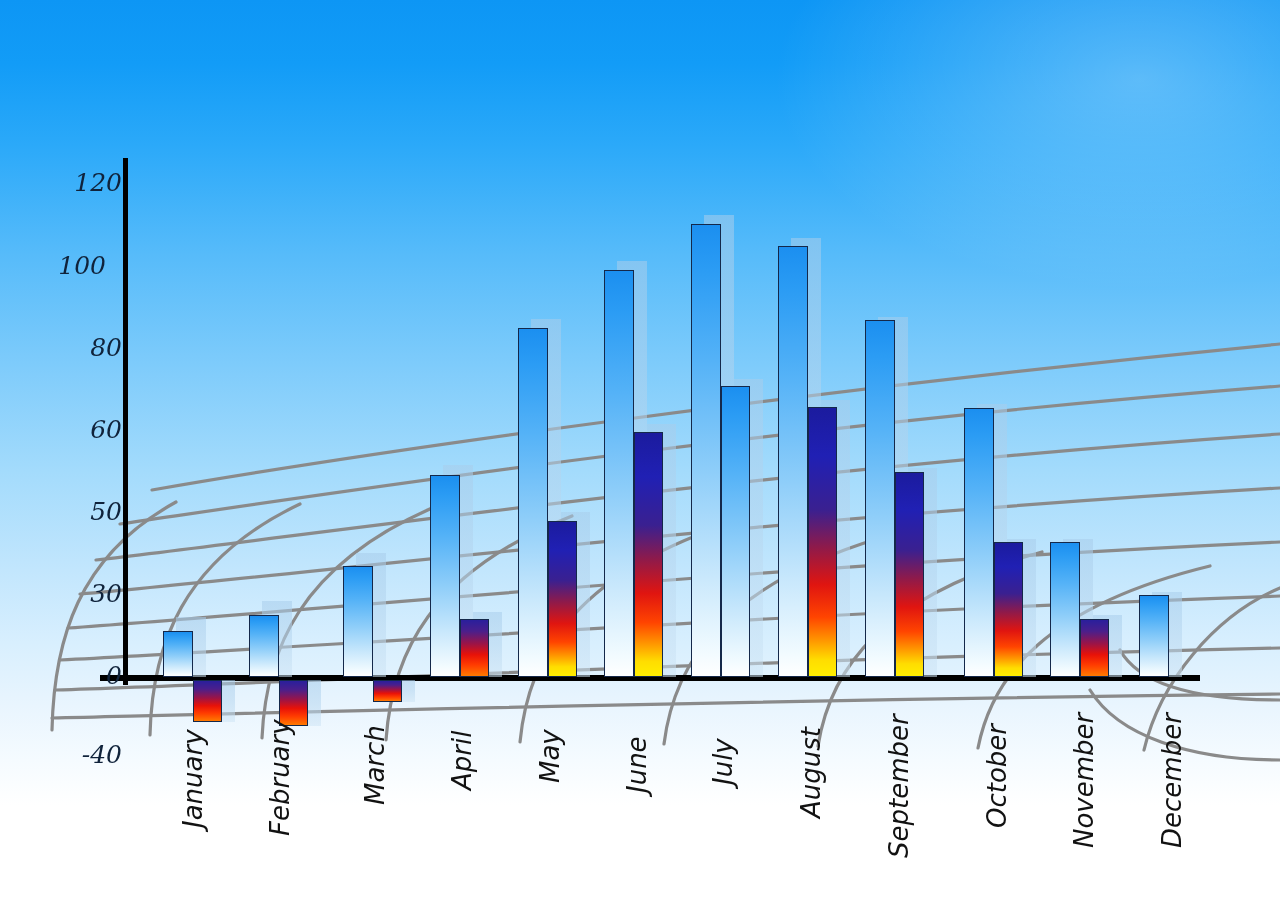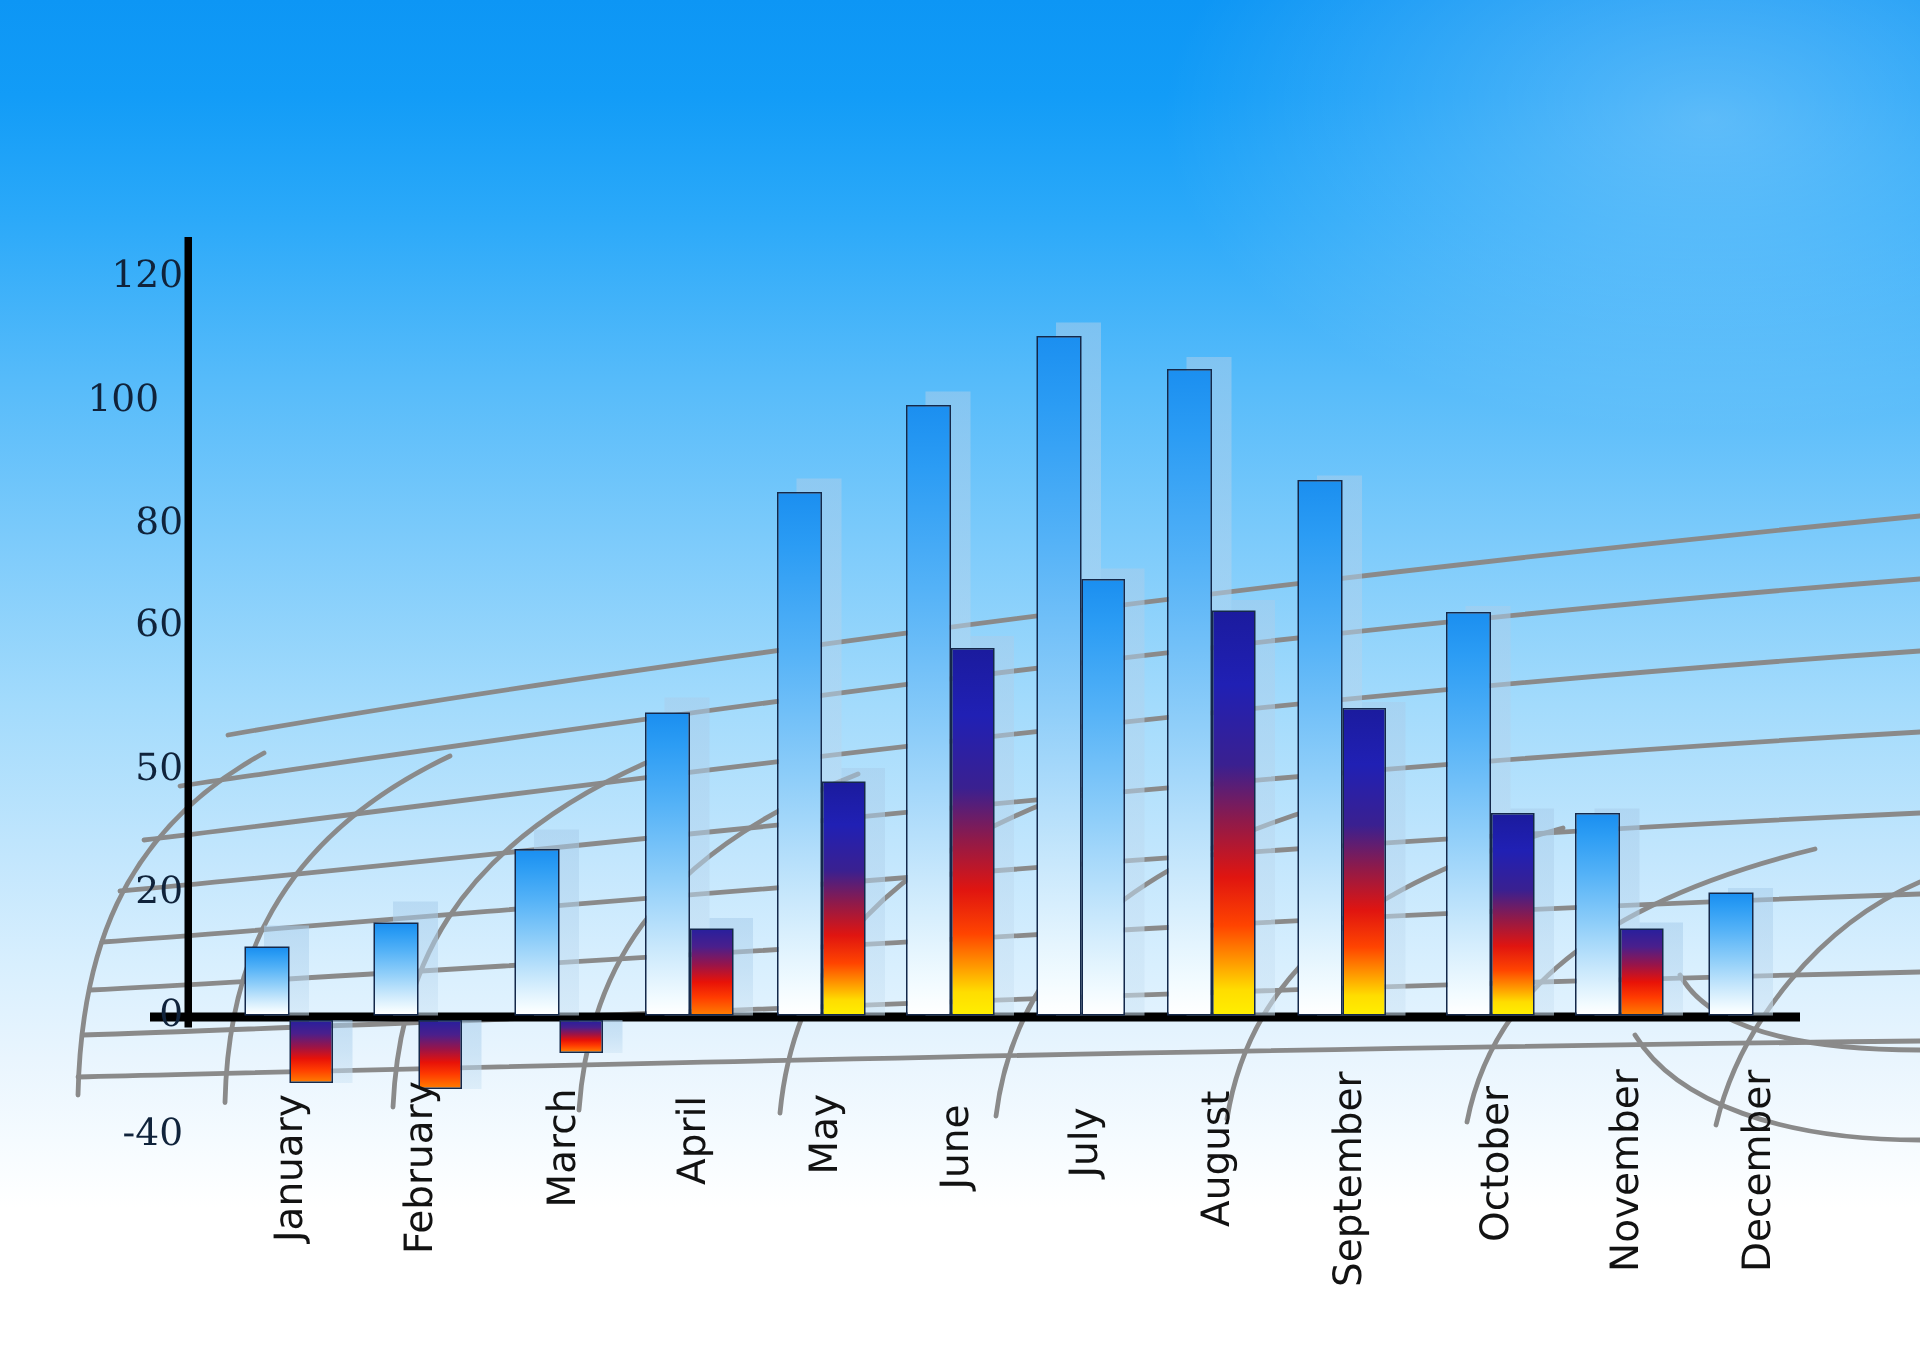--- a/index.html
+++ b/index.html
@@ -32,21 +32,21 @@
   
   .sky-glow{
     position:absolute;left:640px;top:0;width:640px;height:360px;
     background:radial-gradient(ellipse 520px 300px at 78% 22%, rgba(255,255,255,0.30), rgba(255,255,255,0) 70%);
   }
 
   
   .mesh{position:absolute;left:0;top:0;width:1280px;height:905px;}
 
   
-  .plot{position:absolute;left:0;top:0;width:1280px;height:905px;}
+  .plot{position:absolute;left:0;top:0;width:1280px;height:905px;font-style:italic;}
 
   
   .y-axis{
     position:absolute;left:123px;top:158px;width:5px;height:527px;
     background:#000;
   }
   .x-axis{
     position:absolute;left:100px;top:675px;width:1100px;height:6px;
     background:#000;
   }
@@ -137,23 +137,23 @@
   </svg>
 
   <div class="plot">
 
     <div class="y-axis"></div>
     <div class="x-axis"></div>
 
     <div class="ytick-label" style="left:52px;top:168px;">120</div>
     <div class="ytick-label" style="left:36px;top:251px;">100</div>
     <div class="ytick-label" style="left:52px;top:333px;">80</div>
-    <div class="ytick-label" style="left:52px;top:401px;">60</div>
+    <div class="ytick-label" style="left:52px;top:415px;">60</div>
     <div class="ytick-label" style="left:52px;top:497px;">50</div>
-    <div class="ytick-label" style="left:52px;top:579px;">20</div>
+    <div class="ytick-label" style="left:52px;top:579px;">30</div>
     <div class="ytick-label" style="left:52px;top:661px;">0</div>
     <div class="ytick-label" style="left:42px;top:740px;width:80px;">-40</div>
 
     <div class="bar shadow bar-blue-shadow" style="left:176px;top:617px;width:30px;height:60px;"></div>
     <div class="bar bar-blue" style="left:163px;top:631px;width:30px;height:46px;"></div>
     <div class="bar shadow bar-hot-shadow" style="left:206px;top:680px;width:29px;height:42px;"></div>
     <div class="bar bar-hot-short" style="left:193px;top:680px;width:29px;height:42px;"></div>
 
     <div class="bar shadow bar-blue-shadow" style="left:262px;top:601px;width:30px;height:76px;"></div>
     <div class="bar bar-blue" style="left:249px;top:615px;width:30px;height:62px;"></div>

